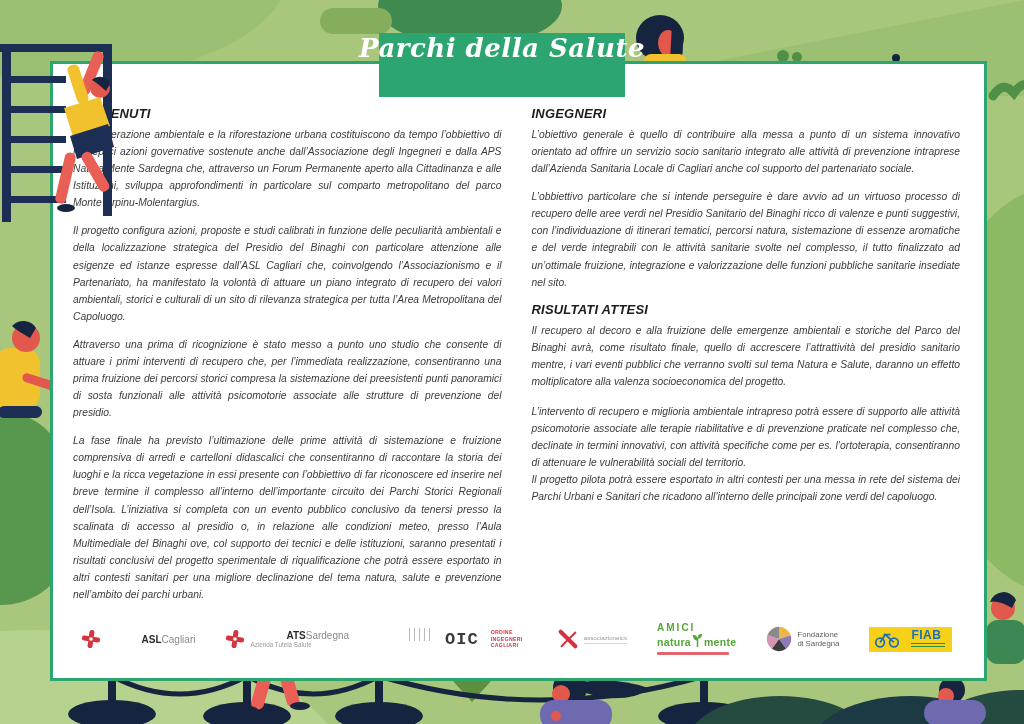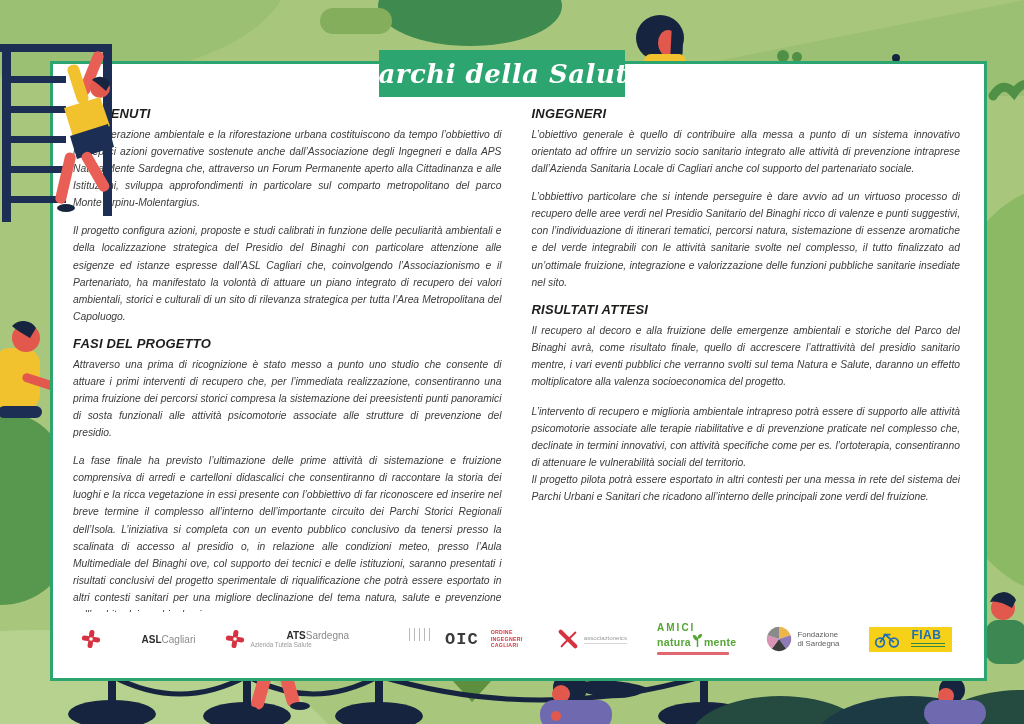--- a/index.html
+++ b/index.html
@@ -21,22 +21,22 @@
     margin:0 0 5px 0;letter-spacing:.2px;
   }
   h2.sec.later{margin-top:8px;}
   .col p{
     font-style:italic;font-size:10.3px;line-height:1.66;color:#3b3b3a;
     text-align:justify;margin:0 0 11px 0;
   }
   .col p.joined{margin-bottom:0;margin-top:13px;}
   
   .banner{
-    position:absolute;left:379px;top:50px;width:246px;height:47px;
-    background:#2da571;display:flex;align-items:center;justify-content:center;
+    position:absolute;left:379px;top:33px;width:246px;height:64px;
+    background:#2da571;display:flex;align-items:flex-start;justify-content:center;
   }
   .banner span{
     color:#ffffff;font-family:"DejaVu Serif",serif;font-style:italic;
     font-weight:bold;font-size:26px;letter-spacing:.5px;white-space:nowrap;
   }
   
   .logos{
     margin-top:auto;display:flex;align-items:center;justify-content:center;
     gap:30px;height:54px;flex:0 0 auto;
   }
@@ -140,32 +140,31 @@
       <rect x="924" y="700" width="62" height="26" rx="13" fill="#6f6ab0"></rect>
     </g>
   </svg>
 
   <div class="card">
     <div class="columns">
       <div class="col">
         <h2 class="sec">CONTENUTI</h2>
         <p>La rigenerazione ambientale e la riforestazione urbana costituiscono da tempo l’obbiettivo di molteplici azioni governative sostenute anche dall’Associazione degli Ingegneri e dalla APS NaturalMente Sardegna che, attraverso un Forum Permanente aperto alla Cittadinanza e alle Istituzioni, sviluppa approfondimenti in particolare sul comparto metropolitano del parco Monte Urpinu-Molentargius.</p>
         <p>Il progetto configura azioni, proposte e studi calibrati in funzione delle peculiarità ambientali e della localizzazione strategica del Presidio del Binaghi con particolare attenzione alle esigenze ed istanze espresse dall’ASL Cagliari che, coinvolgendo l’Associazionismo e il Partenariato, ha manifestato la volontà di attuare un piano integrato di recupero dei valori ambientali, storici e culturali di un sito di rilevanza strategica per tutta l’Area Metropolitana del Capoluogo.</p>
-        <h2 class="sec later">FASI DEL PROGETTO</h2>
         <p>Attraverso una prima di ricognizione è stato messo a punto uno studio che consente di attuare i primi interventi di recupero che, per l’immediata realizzazione, consentiranno una prima fruizione dei percorsi storici compresa la sistemazione dei preesistenti punti panoramici di sosta funzionali alle attività psicomotorie associate alle strutture di prevenzione del presidio.</p>
         <p>La fase finale ha previsto l’ultimazione delle prime attività di sistemazione e fruizione comprensiva di arredi e cartelloni didascalici che consentiranno di raccontare la storia dei luoghi e la ricca vegetazione in essi presente con l’obbiettivo di far riconoscere ed inserire nel breve termine il complesso all’interno dell’importante circuito dei Parchi Storici Regionali dell’Isola. L’iniziativa si completa con un evento pubblico conclusivo da tenersi presso la scalinata di accesso al presidio o, in relazione alle condizioni meteo, presso l’Aula Multimediale del Binaghi ove, col supporto dei tecnici e delle istituzioni, saranno presentati i risultati conclusivi del progetto sperimentale di riqualificazione che potrà essere esportato in altri contesti sanitari per una migliore declinazione del tema natura, salute e prevenzione nell’ambito dei parchi urbani.</p>
       </div>
       <div class="col">
         <h2 class="sec">INGEGNERI</h2>
         <p>L’obiettivo generale è quello di contribuire alla messa a punto di un sistema innovativo orientato ad offrire un servizio socio sanitario integrato alle attività di prevenzione intraprese dall’Azienda Sanitaria Locale di Cagliari anche col supporto del partenariato sociale.</p>
         <p>L’obbiettivo particolare che si intende perseguire è dare avvio ad un virtuoso processo di recupero delle aree verdi nel Presidio Sanitario del Binaghi ricco di valenze e punti suggestivi, con l’individuazione di itinerari tematici, percorsi natura, sistemazione di essenze aromatiche e del verde integrabili con le attività sanitarie svolte nel complesso, il tutto finalizzato ad un’ottimale fruizione, integrazione e valorizzazione delle funzioni pubbliche sanitarie insediate nel sito.</p>
         <h2 class="sec later">RISULTATI ATTESI</h2>
         <p>Il recupero al decoro e alla fruizione delle emergenze ambientali e storiche del Parco del Binaghi avrà, come risultato finale, quello di accrescere l’attrattività del presidio sanitario mentre, i vari eventi pubblici che verranno svolti sul tema Natura e Salute, daranno un effetto moltiplicatore alla valenza socioeconomica del progetto.</p>
         <p class="joined">L’intervento di recupero e miglioria ambientale intrapreso potrà essere di supporto alle attività psicomotorie associate alle terapie riabilitative e di prevenzione praticate nel complesso che, declinate in termini innovativi, con attività specifiche come per es. l’ortoterapia, consentiranno di attenuare le vulnerabilità sociali del territorio.</p>
-        <p>Il progetto pilota potrà essere esportato in altri contesti per una messa in rete del sistema dei Parchi Urbani e Sanitari che ricadono all’interno delle principali zone verdi del fruizione.</p>
+        <p>Il progetto pilota potrà essere esportato in altri contesti per una messa in rete del sistema dei Parchi Urbani e Sanitari che ricadono all’interno delle principali zone verdi del capoluogo.</p>
       </div>
     </div>
 
     <div class="logos">
 
       <div class="logo">
         <svg width="20" height="20" viewBox="0 0 24 24">
           <g fill="#d5333f" transform="rotate(8 12 12)">
             <rect x="9" y="1" width="6" height="10" rx="3"></rect>
             <rect x="9" y="13" width="6" height="10" rx="3"></rect>

